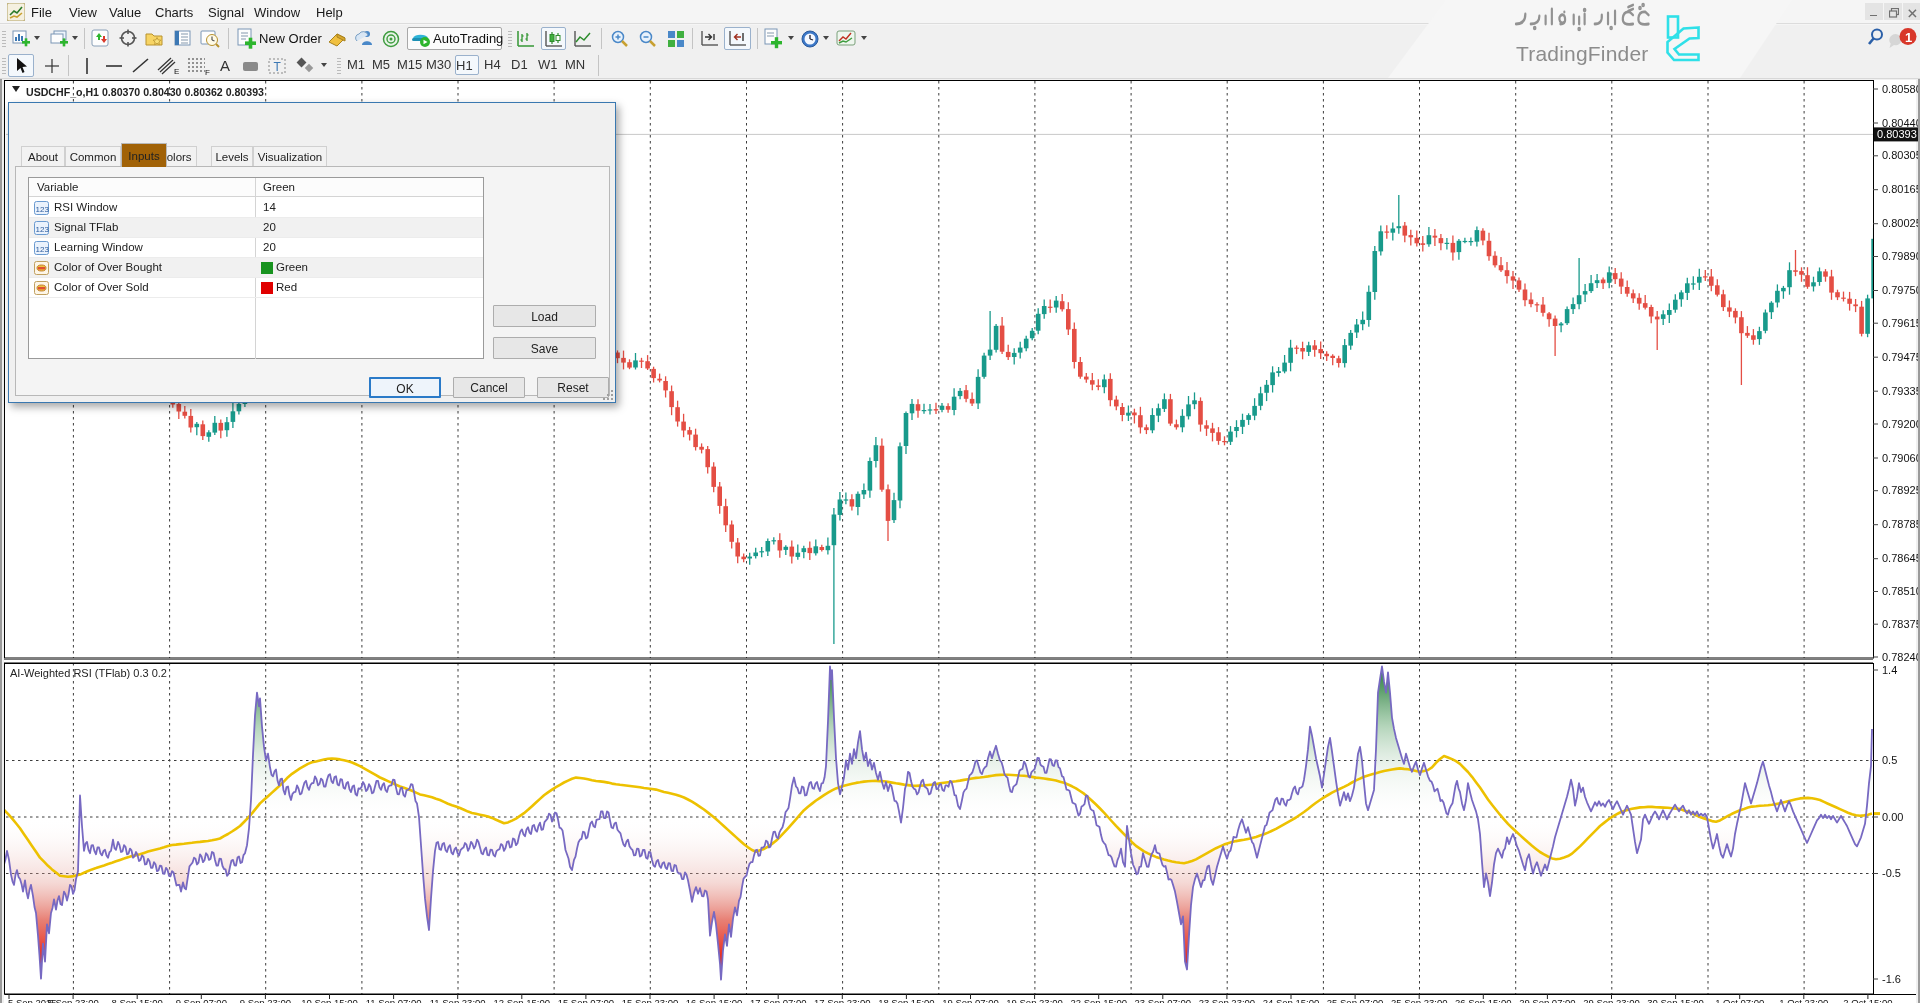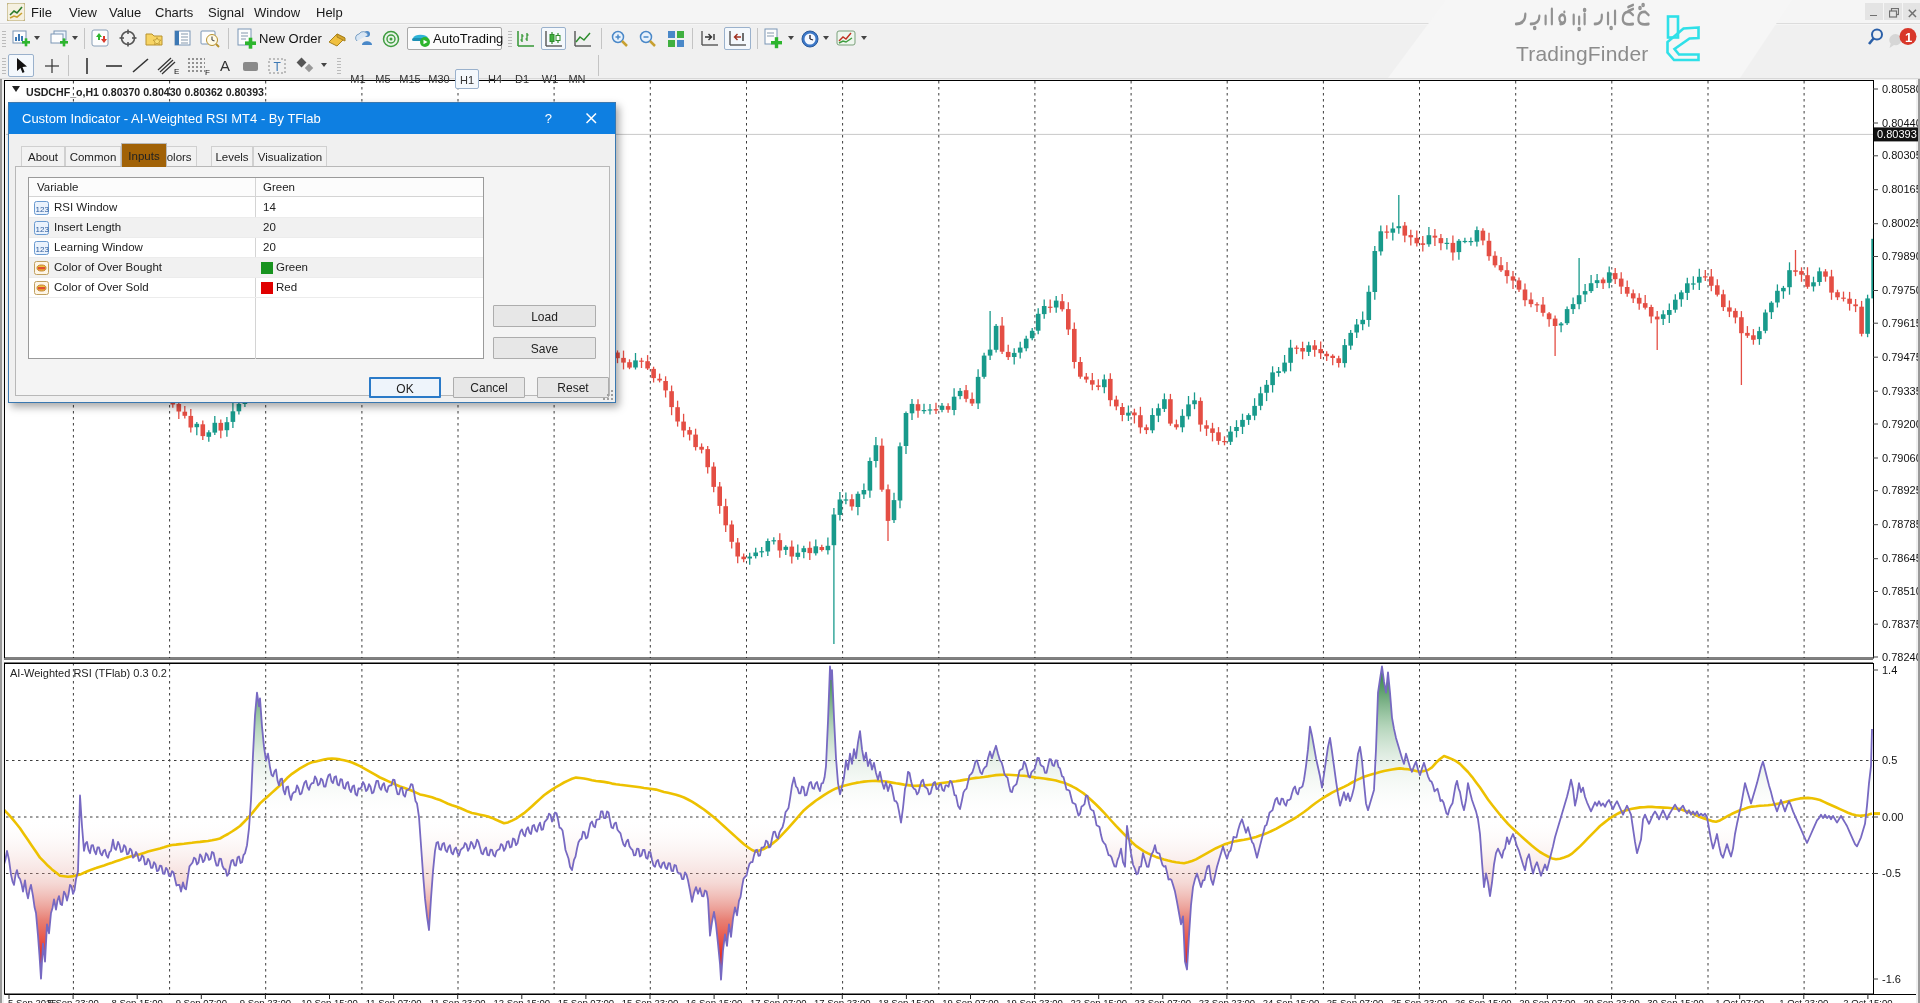--- a/index.html
+++ b/index.html
@@ -3,21 +3,21 @@
 <style>
 *{margin:0;padding:0;box-sizing:border-box}
 body{width:1920px;height:1003px;overflow:hidden;position:relative;background:#f0f0f0;font-family:"Liberation Sans",sans-serif}
 .abs{position:absolute}
 .menu{position:absolute;top:0;left:0;width:1920px;height:25px;background:#f5f5f5;font-size:13px;color:#1a1a1a}
 .menu span{position:absolute;top:5px}
 .tb1{position:absolute;top:25px;left:0;width:1920px;height:27px;background:#f0f0f0}
 .tb2{position:absolute;top:52px;left:0;width:1920px;height:27px;background:#f0f0f0;border-bottom:1px solid #d8d8d8}
 .sep{position:absolute;top:3px;width:1px;height:21px;background:#c4c4c4}
 .grip{position:absolute;top:5px;width:4px;height:17px;background:repeating-linear-gradient(0deg,#bbb 0,#bbb 1px,#f0f0f0 1px,#f0f0f0 3px)}
-.tfbtn{position:absolute;top:17px;height:20px;font-size:11px;color:#333;text-align:center;line-height:20px}
+.tfbtn{position:absolute;top:3px;height:20px;font-size:13px;color:#333;line-height:20px}
 .tfon{border:1px solid #9ab1cc;background:#f4f8fc;border-radius:2px}
 .dlg{position:absolute;left:8px;top:102px;width:608px;height:301px;background:#f0f0f0;border:1px solid #3a78b0;box-shadow:3px 4px 8px rgba(0,0,0,0.35)}
 .dlgtitle{position:absolute;left:0;top:0;width:100%;height:31px;background:#0e7fe1;color:#fff;font-size:13px;line-height:31px}
 .tab{position:absolute;top:0;height:21px;border:1px solid #d0d0d0;border-bottom:none;background:#f2f2f2;font-size:11.5px;color:#222;text-align:center;line-height:21px}
 .btn{position:absolute;background:#e7e7e7;border:1px solid #adadad;font-size:12px;color:#222;text-align:center;border-radius:1px}
 .cell{font-size:11.5px;color:#222}
 </style></head>
 <body>
 <div class="abs" style="left:0;top:0;width:1920px;height:1003px">
     <svg width="1920" height="1003" viewBox="0 0 1920 1003" style="position:absolute;left:0;top:0">
@@ -1127,23 +1127,20 @@
 <svg class="abs" style="left:1866px;top:27px" width="20" height="20">
     <circle cx="11" cy="7.5" r="5" fill="none" stroke="#2a5fa8" stroke-width="2"></circle>
     <line x1="7.5" y1="11.5" x2="3" y2="17" stroke="#2a5fa8" stroke-width="2.6"></line>
   </svg>
 <svg class="abs" style="left:1888px;top:28px" width="32" height="22">
     <path d="M3 8 a6 5.5 0 1 1 3 9 l-4.5 3 1.2-4.5 a6 5.5 0 0 1 .3-7.5" fill="#d6d6d6"></path>
     <circle cx="20" cy="8.5" r="8.5" fill="#d8372a"></circle>
     <text x="17" y="13.5" font-size="13" font-weight="bold" fill="#fff" font-family="Liberation Sans">1</text>
   </svg>
 <div class="dlg">
-<div class="dlgtitle"><span style="margin-left:13px">Custom Indicator - AI-Weighted RSI MT4 - By TFlab</span><span style="position:absolute;right:63px;top:0">?</span><svg style="position:absolute;right:18px;top:10px" width="11" height="11">
-        <path d="M0.5 0.5 L10 10 M10 0.5 L0.5 10" stroke="#fff" stroke-width="1.5"></path>
-      </svg></div>
 <div class="tab" style="left:12px;top:43px;width:44px">About</div>
 <div class="tab" style="left:56px;top:43px;width:56px">Common</div>
 <div class="tab" style="left:112px;top:40px;height:24px;line-height:24px;width:46px;background:#a16207;border-color:#b8b8b8;z-index:3">Inputs</div>
 <div class="tab" style="left:144px;top:43px;width:44px">Colors</div>
 <div class="tab" style="left:202px;top:43px;width:42px">Levels</div>
 <div class="tab" style="left:244px;top:43px;width:74px">Visualization</div>
 <div class="abs" style="left:6px;top:63px;width:595px;height:230px;background:#f4f4f4;border:1px solid #b8b8b8"></div>
 <div class="abs" style="left:19px;top:74px;width:456px;height:182px;background:#fff;border:1px solid #9a9a9a"></div>
 <div class="abs" style="left:20px;top:75px;width:454px;height:19px;border-bottom:1px solid #d4d4d4;background:#fcfcfc"></div>
 <div class="abs" style="left:246px;top:75px;width:1px;height:181px;background:#d4d4d4"></div>
@@ -1153,21 +1150,21 @@
         <rect x="0.5" y="0.5" width="14" height="13" rx="2" fill="#eaf2fc" stroke="#6a9ad0"></rect>
         <text x="1.5" y="10.5" font-size="8" fill="#2a5a9c" font-family="Liberation Sans">123</text>
       </svg></div>
 <div class="cell abs" style="left:45px;top:98px">RSI Window</div>
 <div class="cell abs" style="left:254px;top:98px">14</div>
 <div class="abs" style="left:20px;top:115px;width:454px;height:20px;background:#f1f1f1"></div>
 <div class="abs" style="left:25px;top:118px;width:15px;height:14px"><svg width="15" height="14">
         <rect x="0.5" y="0.5" width="14" height="13" rx="2" fill="#eaf2fc" stroke="#6a9ad0"></rect>
         <text x="1.5" y="10.5" font-size="8" fill="#2a5a9c" font-family="Liberation Sans">123</text>
       </svg></div>
-<div class="cell abs" style="left:45px;top:118px">Insert Length</div>
+<div class="cell abs" style="left:45px;top:118px">Signal TFlab</div>
 <div class="cell abs" style="left:254px;top:118px">20</div>
 <div class="abs" style="left:25px;top:138px;width:15px;height:14px"><svg width="15" height="14">
         <rect x="0.5" y="0.5" width="14" height="13" rx="2" fill="#eaf2fc" stroke="#6a9ad0"></rect>
         <text x="1.5" y="10.5" font-size="8" fill="#2a5a9c" font-family="Liberation Sans">123</text>
       </svg></div>
 <div class="cell abs" style="left:45px;top:138px">Learning Window</div>
 <div class="cell abs" style="left:254px;top:138px">20</div>
 <div class="abs" style="left:20px;top:155px;width:454px;height:20px;background:#f1f1f1"></div>
 <div class="abs" style="left:25px;top:158px;width:15px;height:14px"><svg width="15" height="14">
         <rect x="0.5" y="0.5" width="14" height="13" rx="2" fill="#fdf6e8" stroke="#c0a060"></rect>

